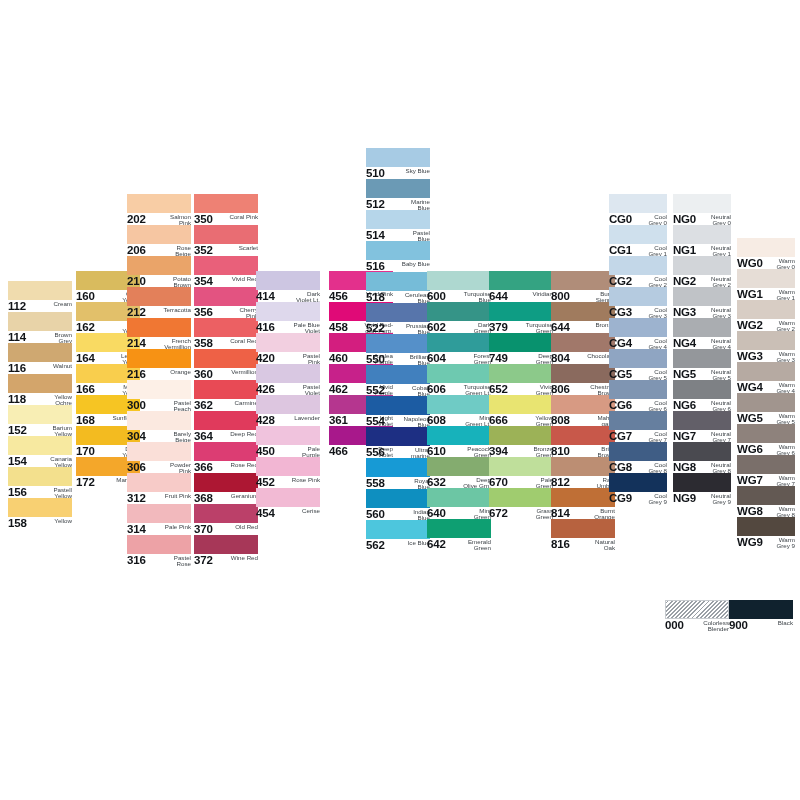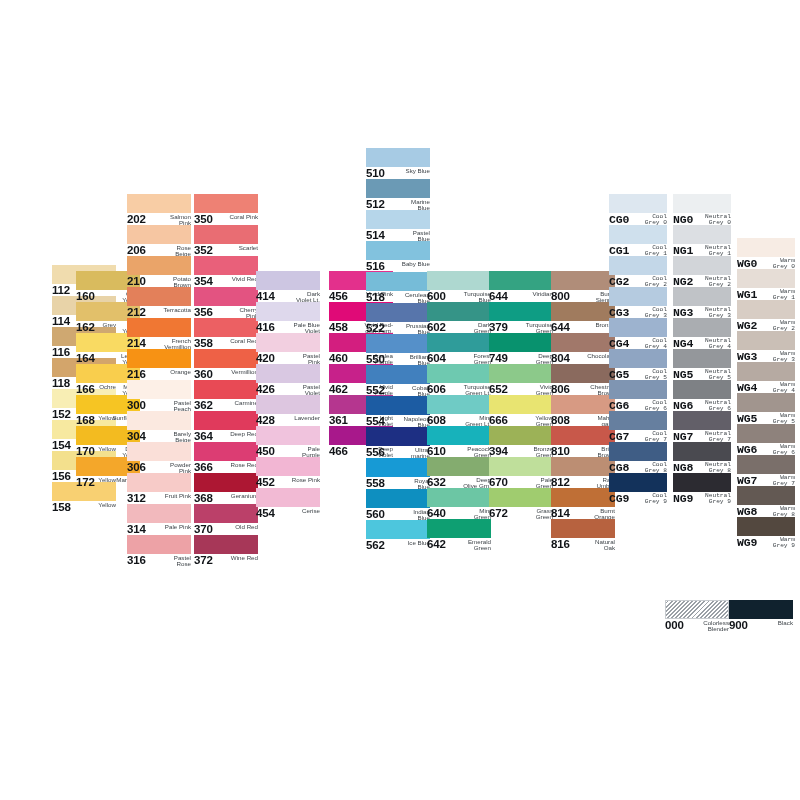--- a/index.html
+++ b/index.html
@@ -17,21 +17,21 @@
   }
   .column{
     position:absolute;
   }
   .swatch-cell{
     position:relative;
     width:64px;
     height:31px;
     box-sizing:border-box;
   }
-  .column.narrow .swatch-cell{ width:58px;font-family:Liberation Mono, monospace; }
+  .column.narrow .swatch-cell{ width:58px; }
   .chip{
     position:absolute;
     left:0; top:0;
     width:100%;
     height:19px;
   }
   .chip.hatch{
     background:
       repeating-linear-gradient(-45deg,
         #ffffff 0px, #ffffff 1.6px,
@@ -71,21 +71,21 @@
   .bp-item{
     position:absolute;
     width:64px;
     height:31px;
   }
 </style>
 </head>
 <body>
 
 <div id="chart">
-    <div class="column" style="left: 8px; top: 265px; margin-left: 44px;">
+    <div class="column" style="left: 8px; top: 281px;">
       <div class="swatch-cell">
         <div class="chip" style="background: rgb(240, 220, 174);"></div>
         <div class="labelrow">
           <span class="code">112</span>
           <span class="name">Cream</span>
         </div>
       </div>
       <div class="swatch-cell">
         <div class="chip" style="background: rgb(232, 211, 168);"></div>
         <div class="labelrow">

